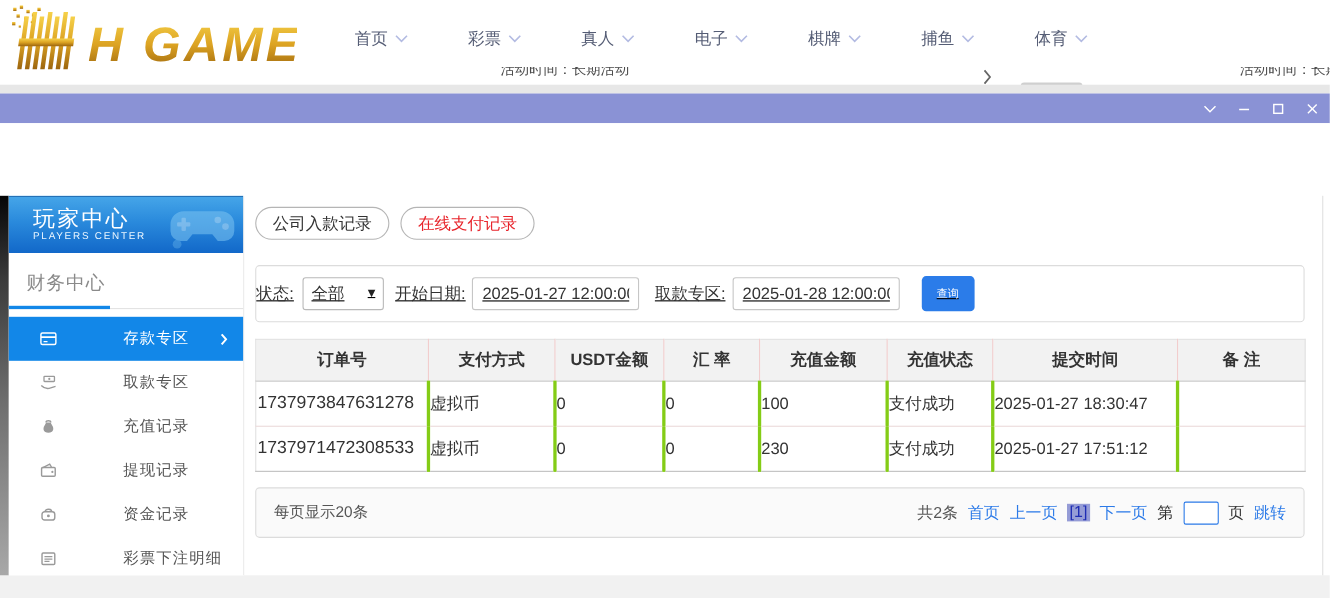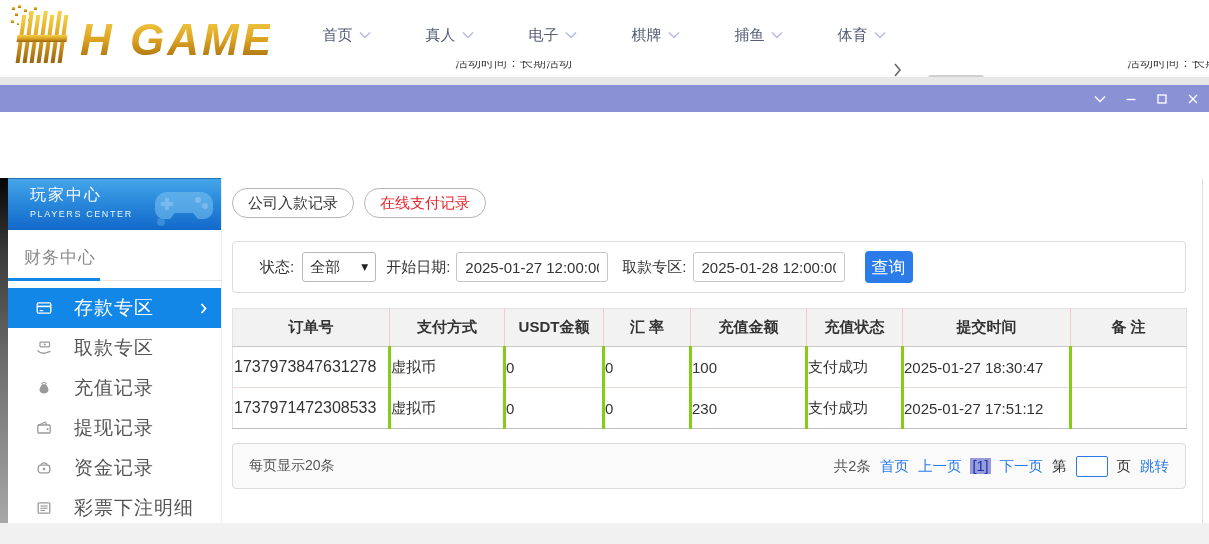--- a/index.html
+++ b/index.html
@@ -30,52 +30,52 @@
   .bottom-strip { position:absolute; left:0; top:523px; width:1209px; height:21px; background:#f1f1f1; }
   .left-strip { position:absolute; left:0; top:178px; width:8px; height:345px;
     background:linear-gradient(180deg,#050505 0%,#3b3b3b 22%,#6f6f6f 55%,#a8a8a8 100%); }
   .right-line { position:absolute; left:1202px; top:178px; width:1px; height:345px; background:#e0e0e0; }
 
   
   .sidebar { position:absolute; left:8px; top:178px; width:214px; height:345px; background:#fff; border-right:1px solid #ececec; }
   .sb-header { position:relative; width:100%; height:52px; overflow:hidden;
     background:linear-gradient(180deg,#46a6e9 0%,#2a8adc 45%,#1268c9 100%);
     box-shadow:inset 0 1px 0 rgba(10,70,140,.55); }
-  .sb-title { position:absolute; left:22px; top:7px; color:#fff; font-size:16px; letter-spacing:2px; }
+  .sb-title { position:absolute; left:22px; top:7px; color:#fff; font-size:20px; letter-spacing:2px; }
   .sb-sub { position:absolute; left:22px; top:31px; color:#eaf6ff; font-size:9px; letter-spacing:1.6px; }
   .gamepad { position:absolute; right:6px; top:4px; opacity:.55; }
   .sb-section { margin:16px 0 0 16px; font-size:17px; color:#8a8a8a; letter-spacing:1px; }
   .sb-underline { position:relative; margin-top:9px; height:3px; border-bottom:1px solid #e3e3e3; }
   .sb-underline .blue { position:absolute; left:0; bottom:-1px; width:92px; height:3px; background:#1287e8; }
   .sb-menu { margin-top:7px; }
   .sb-item { height:40px; display:flex; align-items:center; padding-left:27px; color:#555; cursor:pointer; }
   .sb-item .ic { width:18px; height:16px; margin-right:21px; color:#9a9a9a; flex:0 0 auto; }
-  .sb-item .lbl { font-size:19px; letter-spacing:1px; }
+  .sb-item .lbl { font-size:14px; letter-spacing:1px;margin-left:38px; }
   .sb-item.active { background:#1287e8; color:#fff; }
   .sb-item.active .ic { color:#fff; }
   .sb-item .arrow { margin-left:auto; margin-right:14px; color:#fff; }
 
   
   .content { position:absolute; left:232px; top:188px; width:954px; }
   .tabs { display:flex; gap:10px; }
   .tab { height:30px; padding:0 15px; border:1px solid #b5b5b5; border-radius:16px; background:#fff;
     font-size:15px; color:#333; display:flex; align-items:center; cursor:pointer; font-family:Liberation Mono, monospace; }
   .tab.active { color:#e8252c; }
 
   .filter-box { margin-top:23px; height:52px; border:1px solid #dcdcdc; border-radius:4px; background:#fff;
-    display:flex; align-items:center; padding:0 27px; }
+    display:flex; align-items:center; padding:0 0;text-decoration:underline; }
   .f-label { font-size:15px; color:#333; }
   .selectbox { width:74px; height:30px; border:1px solid #b9b9b9; border-radius:3px; margin:0 10px 0 8px;
     display:flex; align-items:center; padding:0 7px; cursor:pointer; background:#fff; }
   .selectbox .val { font-size:15px; color:#333; flex:1; }
   .selectbox .car { font-size:9px; color:#222; font-family:"DejaVu Sans", sans-serif; }
   .date-input { width:152px; height:30px; border:1px solid #c6c6c6; border-radius:3px; font-size:15px; color:#333;
     padding:0 8px; margin:0 14px 0 6px; font-family:inherit; }
   .search-btn { width:48px; height:32px; background:#2b7ce9; border:none; border-radius:4px; color:#fff;
-    font-size:17px; margin-left:6px; cursor:pointer; font-family:inherit; }
+    font-size:10px; margin-left:6px; cursor:pointer; font-family:inherit; }
 
   table.data { margin-top:15px; width:954px; border-collapse:collapse; table-layout:fixed; }
   table.data th { height:38px; background:#f2f2f2; font-size:15px; font-weight:bold; color:#333;
     border-left:1px solid #f2cdcd; border-right:1px solid #f2cdcd; border-top:1px solid #e2e2e2; border-bottom:1px solid #c9c9c9; }
   table.data td { height:41px; background:#fff; font-size:15px; color:#333; text-align:left;
     border-left:3px solid #84cc16; border-right:1px solid #f2cdcd; border-bottom:1px solid #ecdada; }
   table.data tr:last-child td { border-bottom:1px solid #bfbfbf; }
   table.data th:first-child, table.data td:first-child { border-left:1px solid #e2e2e2;margin-top:22px; }
   table.data th:last-child, table.data td:last-child { border-right:1px solid #e2e2e2; }
   table.data td.order { text-align:left; padding-left:1px; font-size:16px; }
@@ -126,20 +126,26 @@
             <rect x="37" y="8" width="4" height="52"></rect>
           <rect x="44" y="12" width="4" height="48"></rect>
             <rect x="0" y="32" width="50" height="7"></rect>
         </g>
         <text x="72" y="52" font-family="Liberation Sans, sans-serif" font-size="44" font-weight="bold" font-style="italic" letter-spacing="3" fill="url(#gold)">H GAME</text>
       </svg>
     </div>
     <nav class="nav">
       <div class="nav-item">
         <span class="lbl">首页</span>
+        <svg width="12" height="8" viewBox="0 0 12 8">
+            <polyline points="1,1.5 6,6.5 11,1.5" fill="none" stroke="currentColor" stroke-width="1.5"></polyline>
+          </svg>
+      </div>
+      <div class="nav-item">
+        <span class="lbl">彩票</span>
         <svg width="12" height="8" viewBox="0 0 12 8">
             <polyline points="1,1.5 6,6.5 11,1.5" fill="none" stroke="currentColor" stroke-width="1.5"></polyline>
           </svg>
       </div>
       <div class="nav-item">
         <span class="lbl">真人</span>
         <svg width="12" height="8" viewBox="0 0 12 8">
             <polyline points="1,1.5 6,6.5 11,1.5" fill="none" stroke="currentColor" stroke-width="1.5"></polyline>
           </svg>
       </div>

